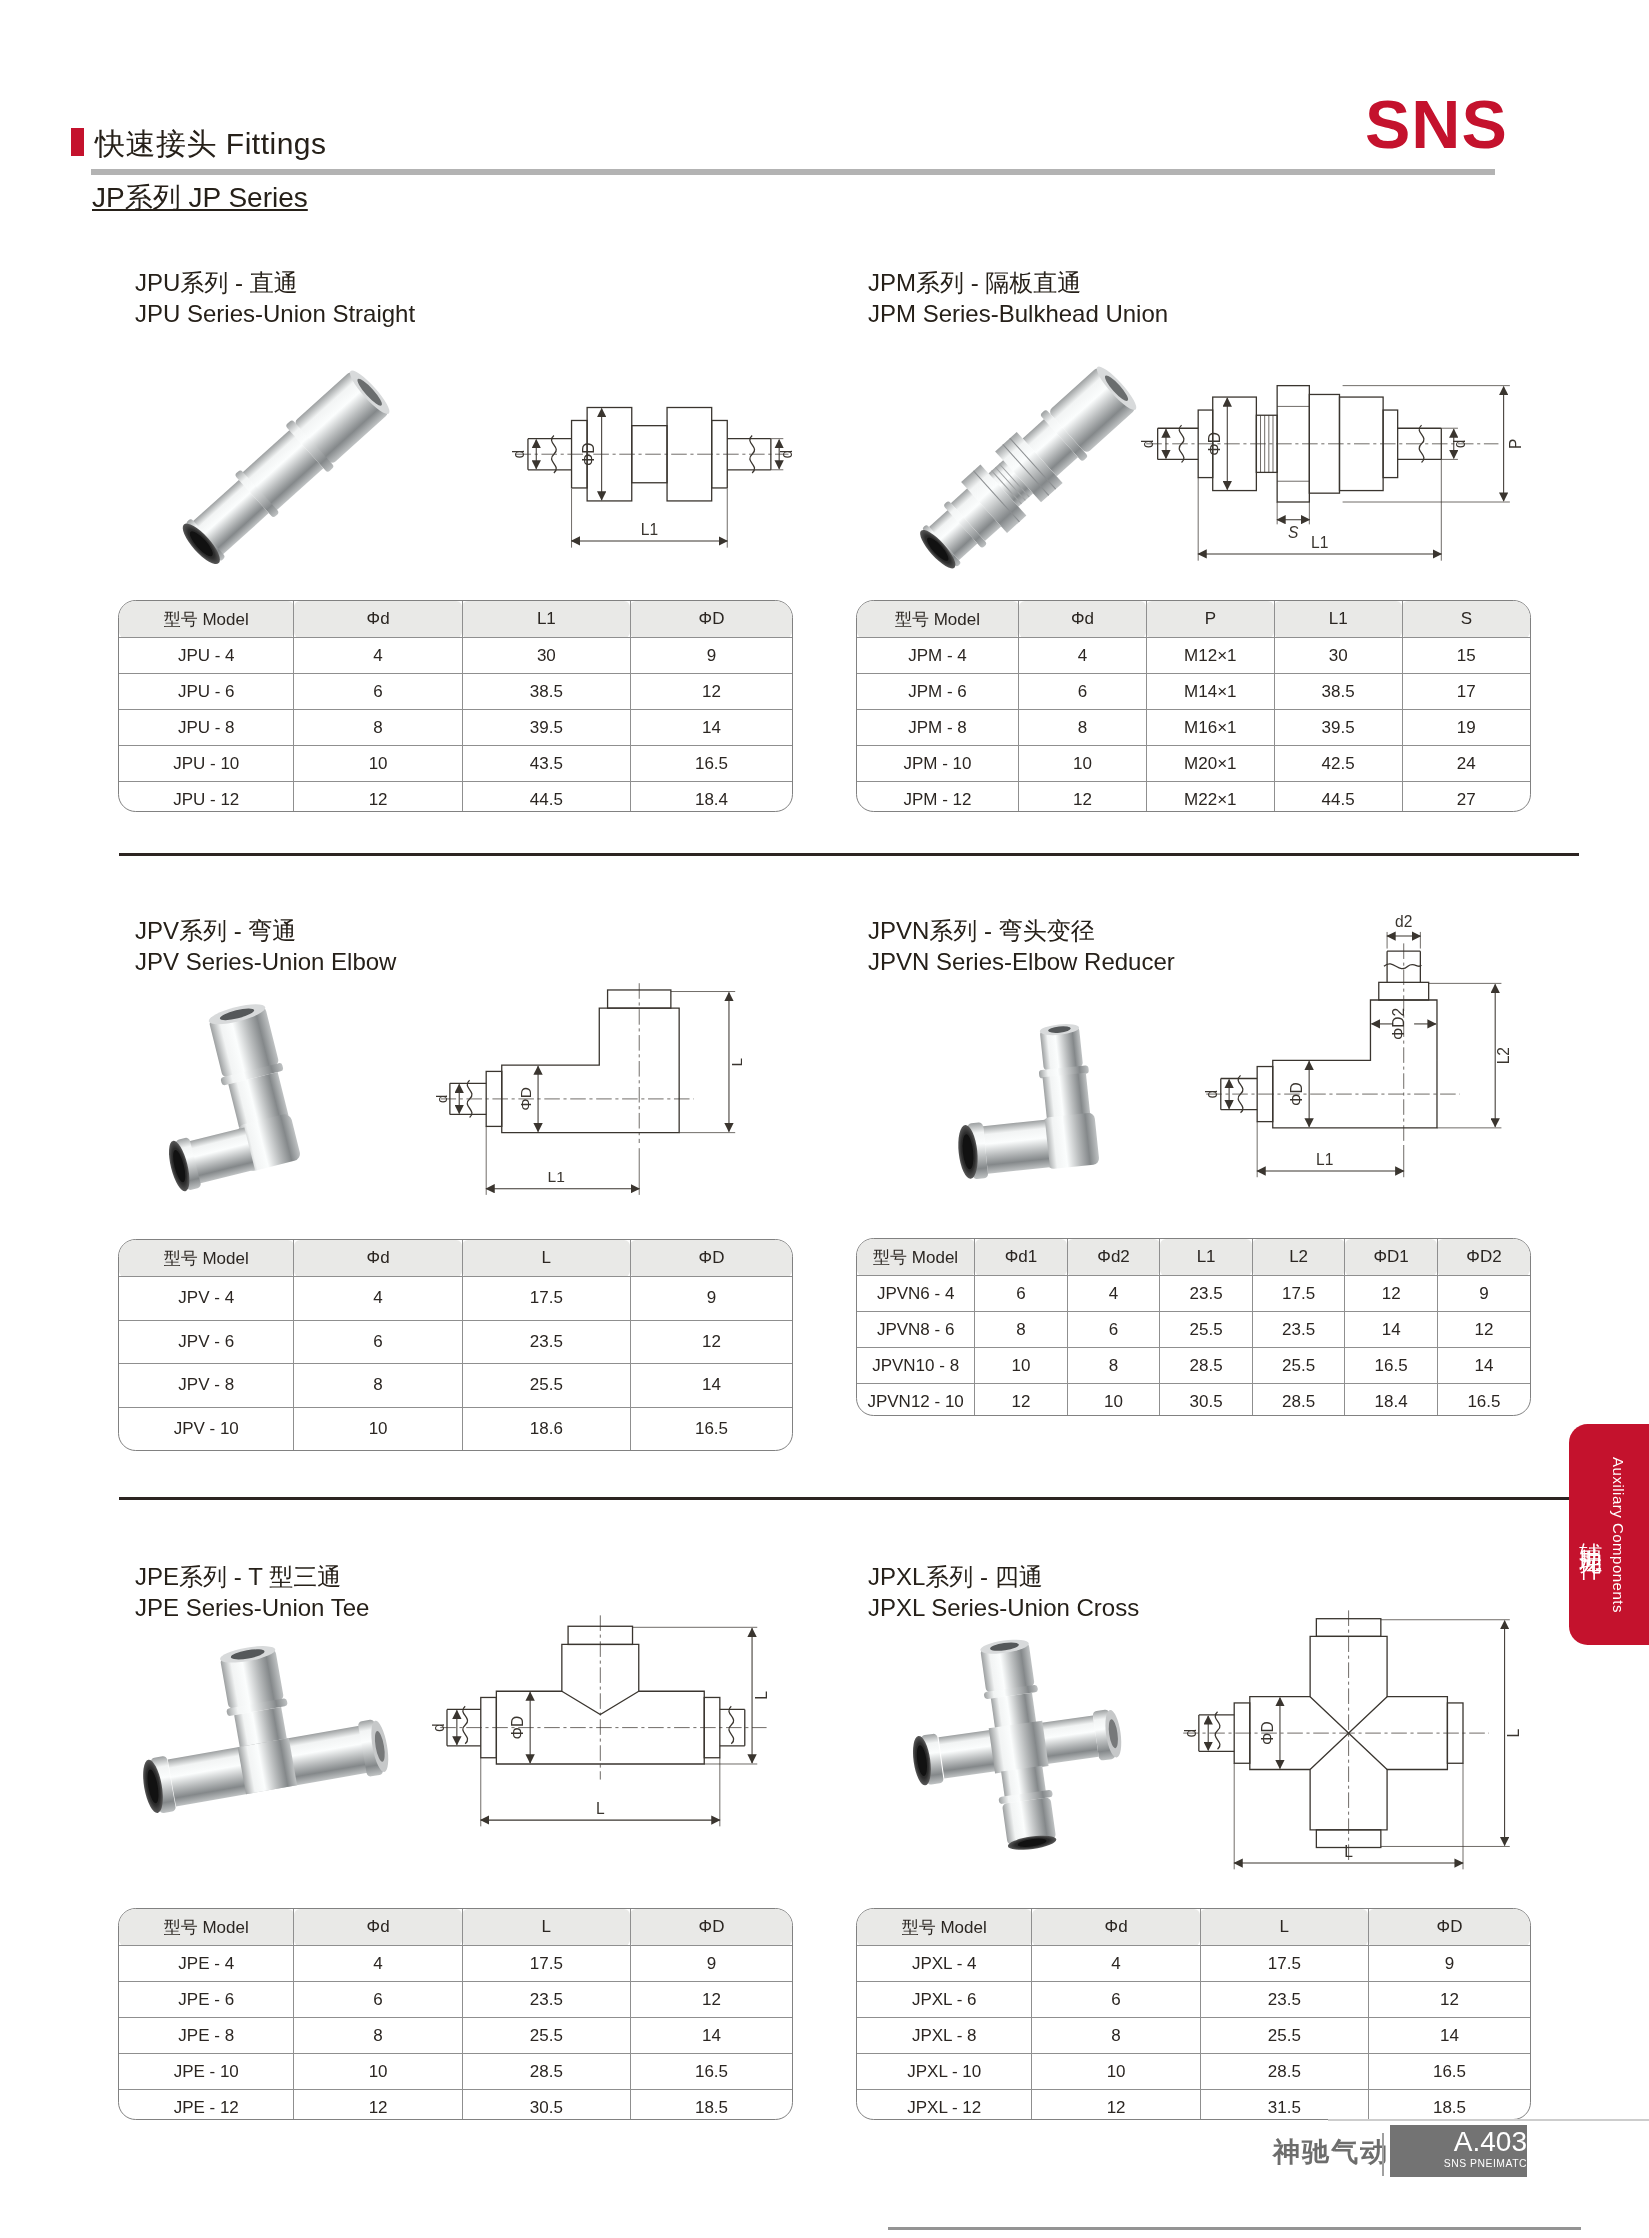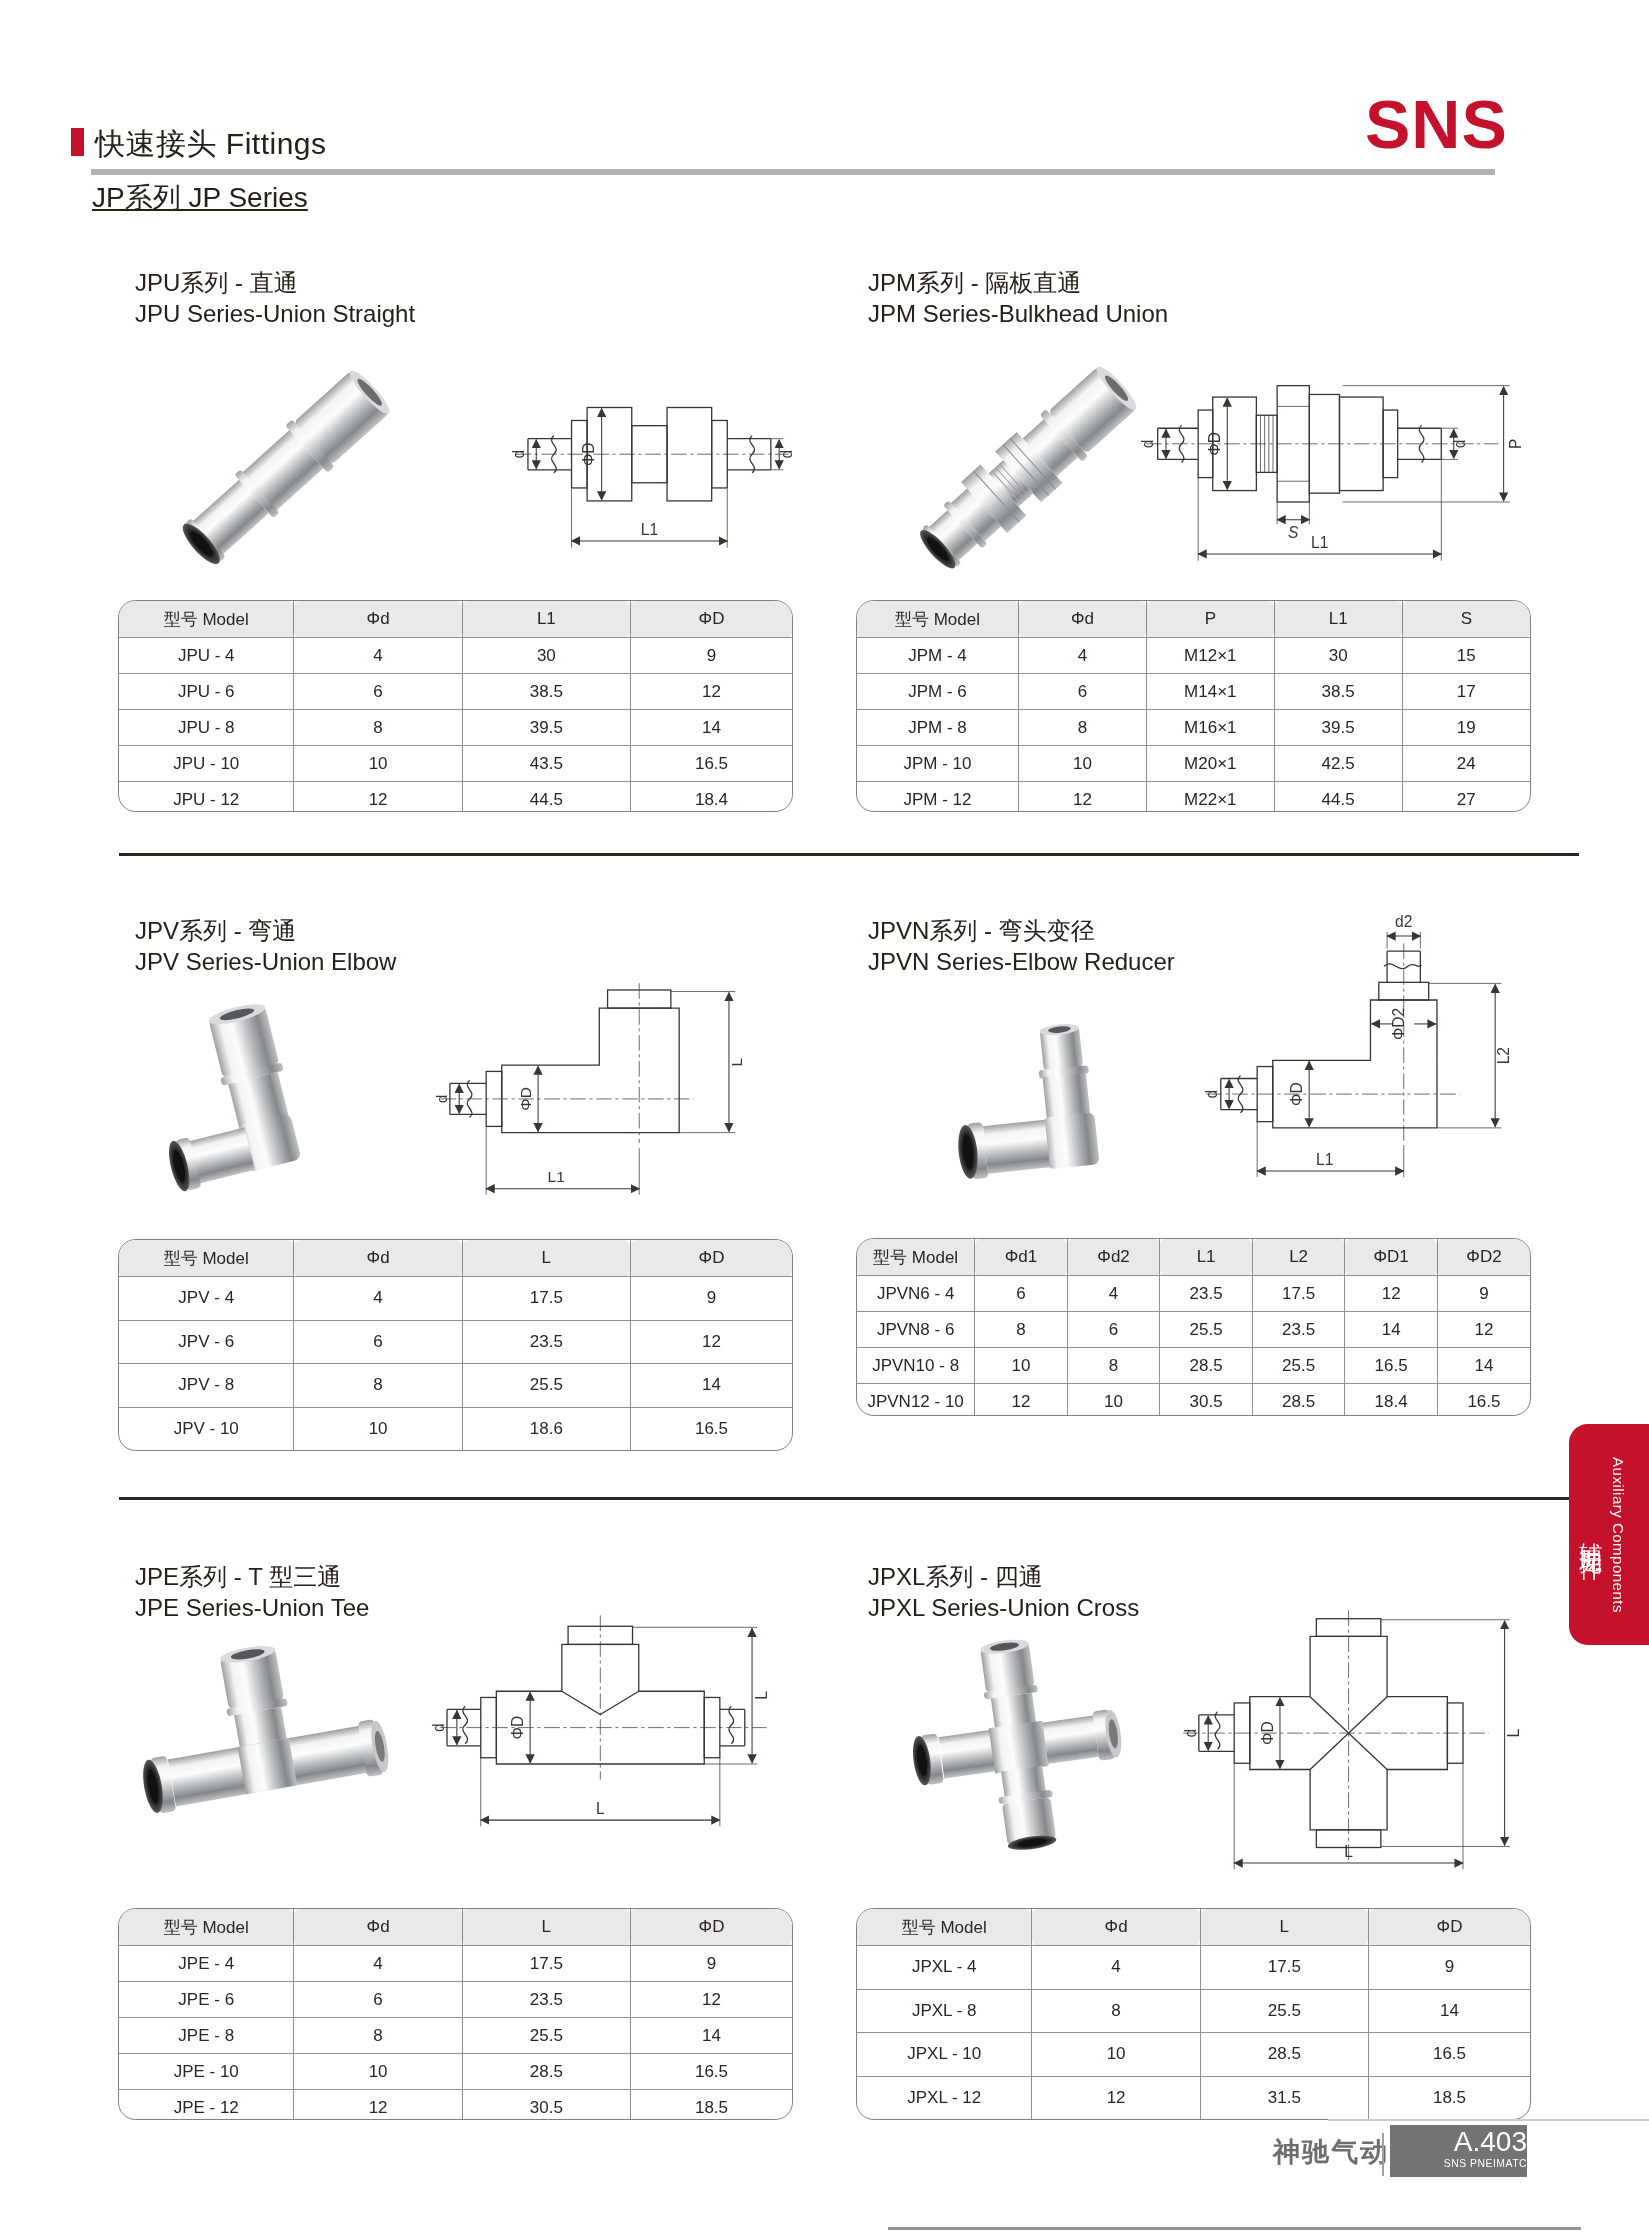--- a/index.html
+++ b/index.html
@@ -668,20 +668,26 @@
           </tr>
         </thead>
         <tbody>
           <tr>
             <td>JPXL - 4</td>
             <td>4</td>
             <td>17.5</td>
             <td>9</td>
           </tr>
           <tr>
+            <td>JPXL - 6</td>
+            <td>6</td>
+            <td>23.5</td>
+            <td>12</td>
+          </tr>
+          <tr>
             <td>JPXL - 8</td>
             <td>8</td>
             <td>25.5</td>
             <td>14</td>
           </tr>
           <tr>
             <td>JPXL - 10</td>
             <td>10</td>
             <td>28.5</td>
             <td>16.5</td>

